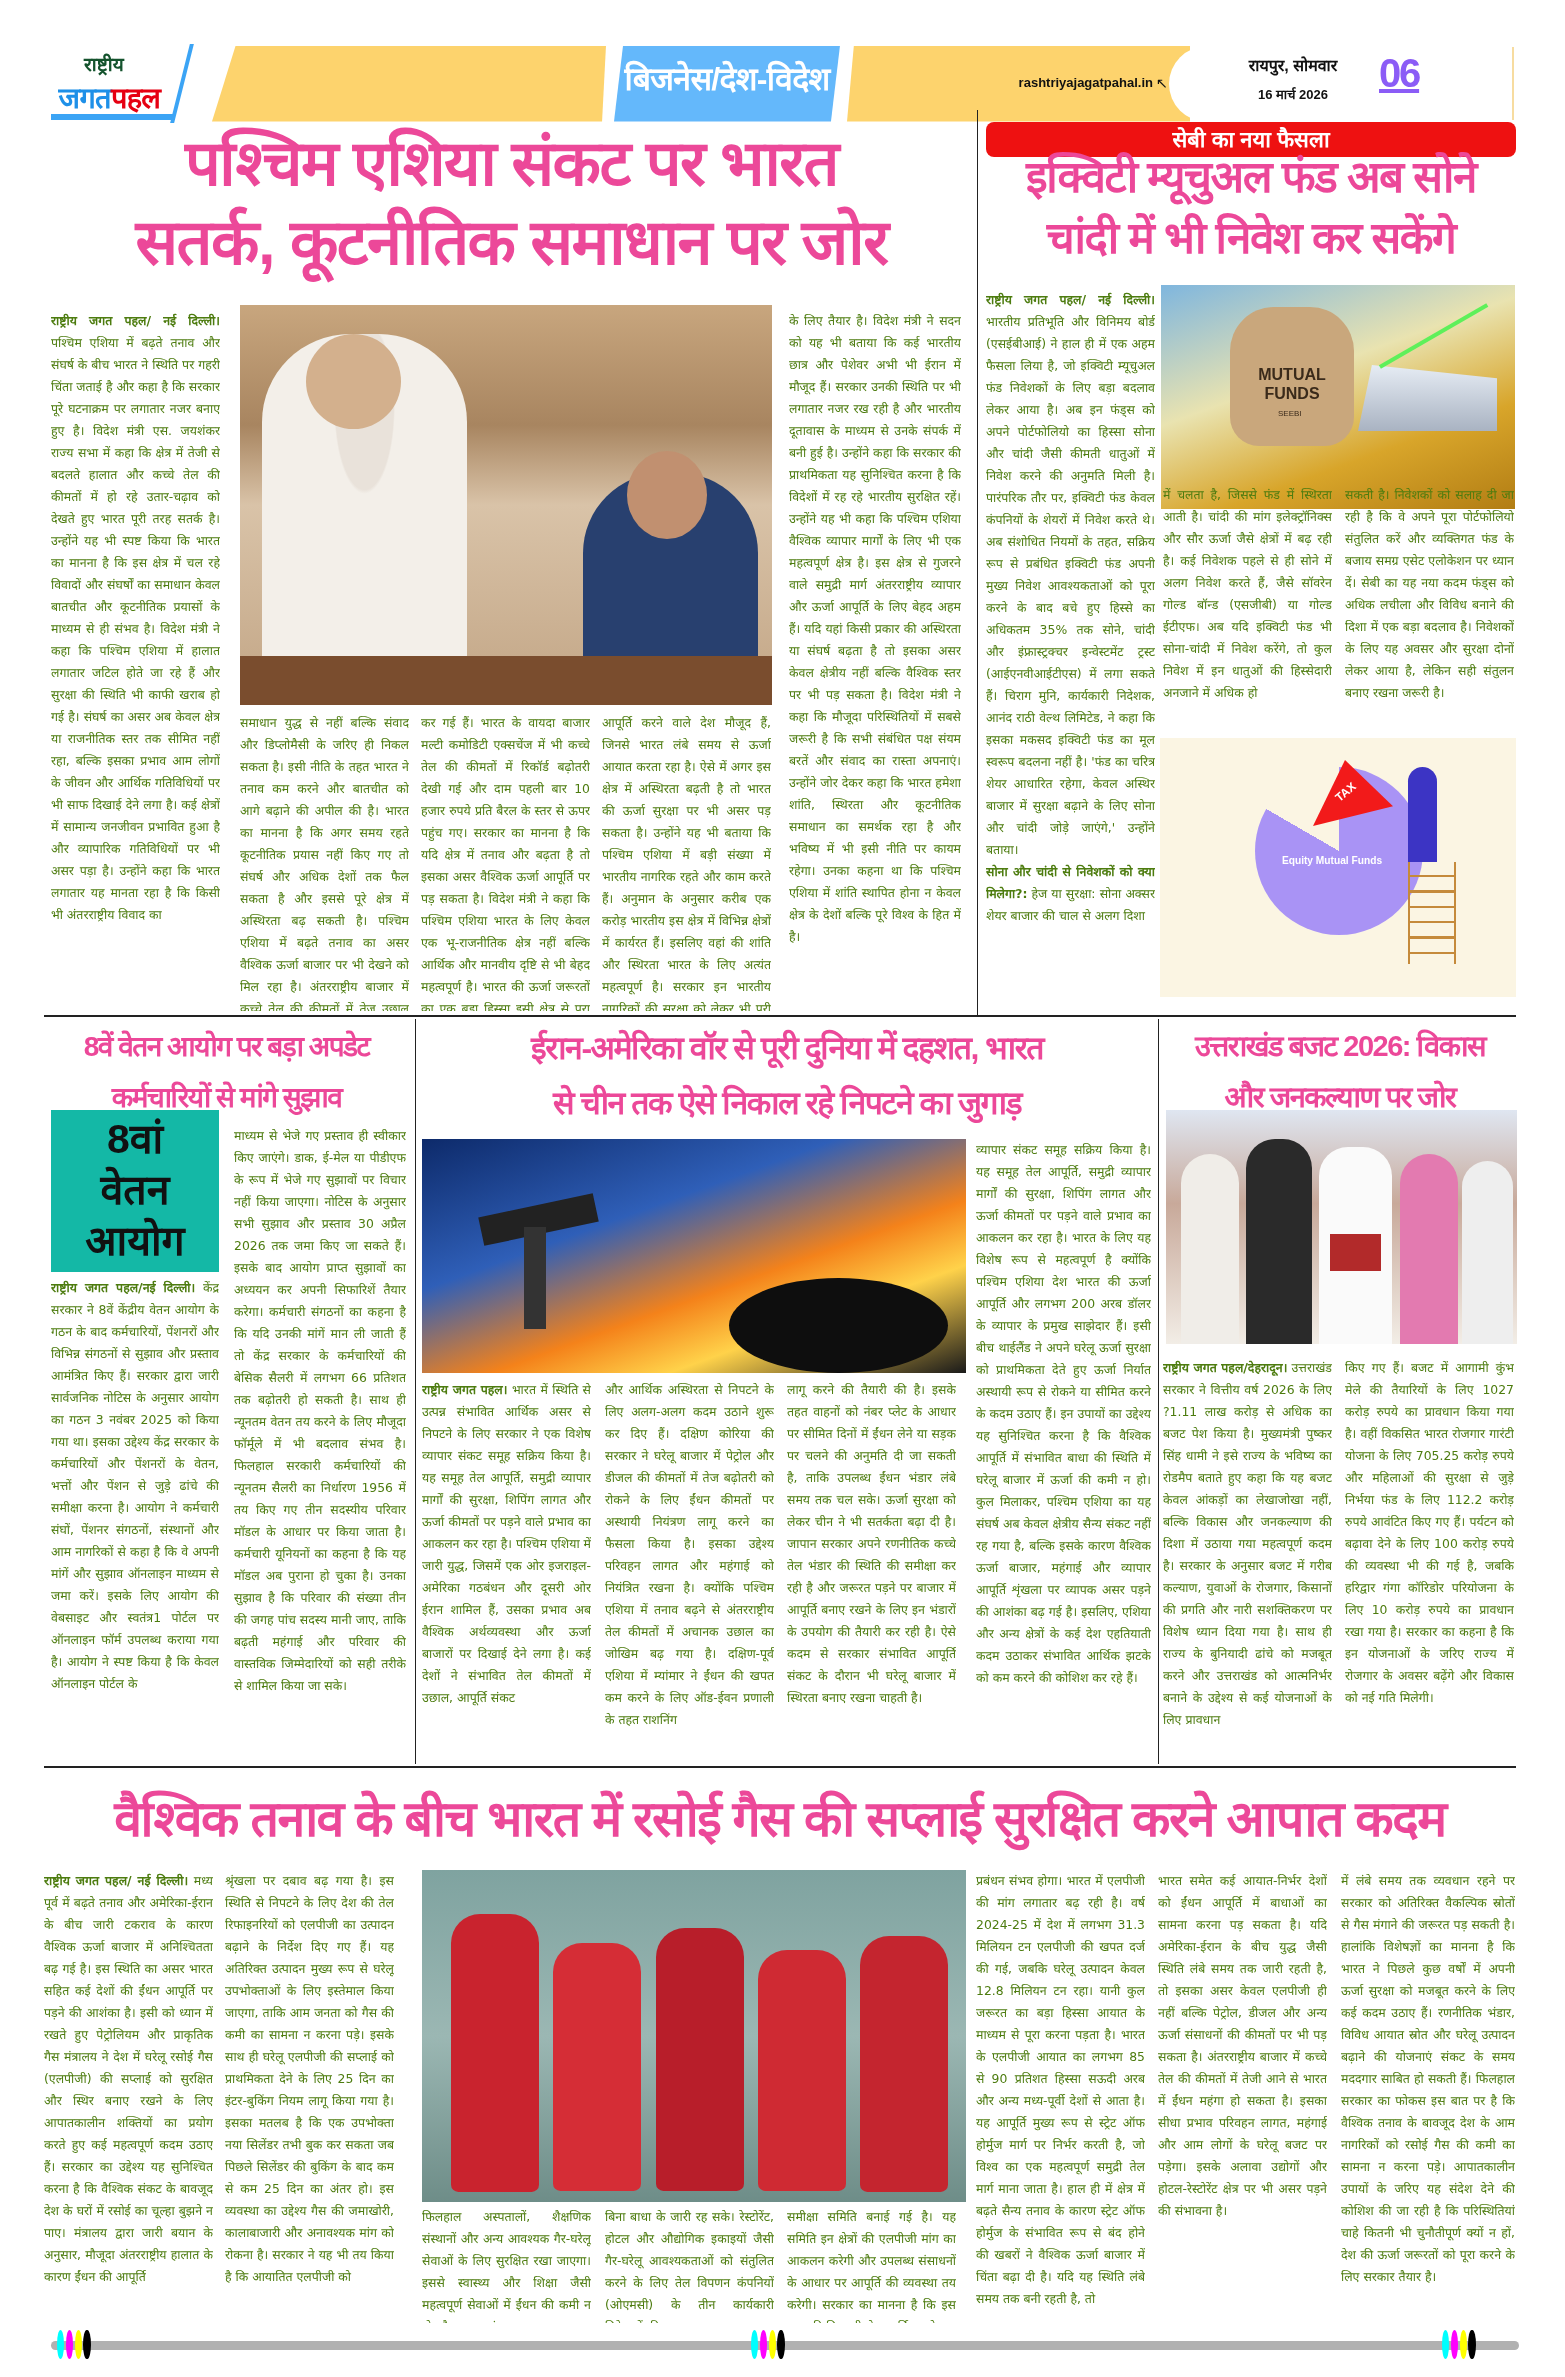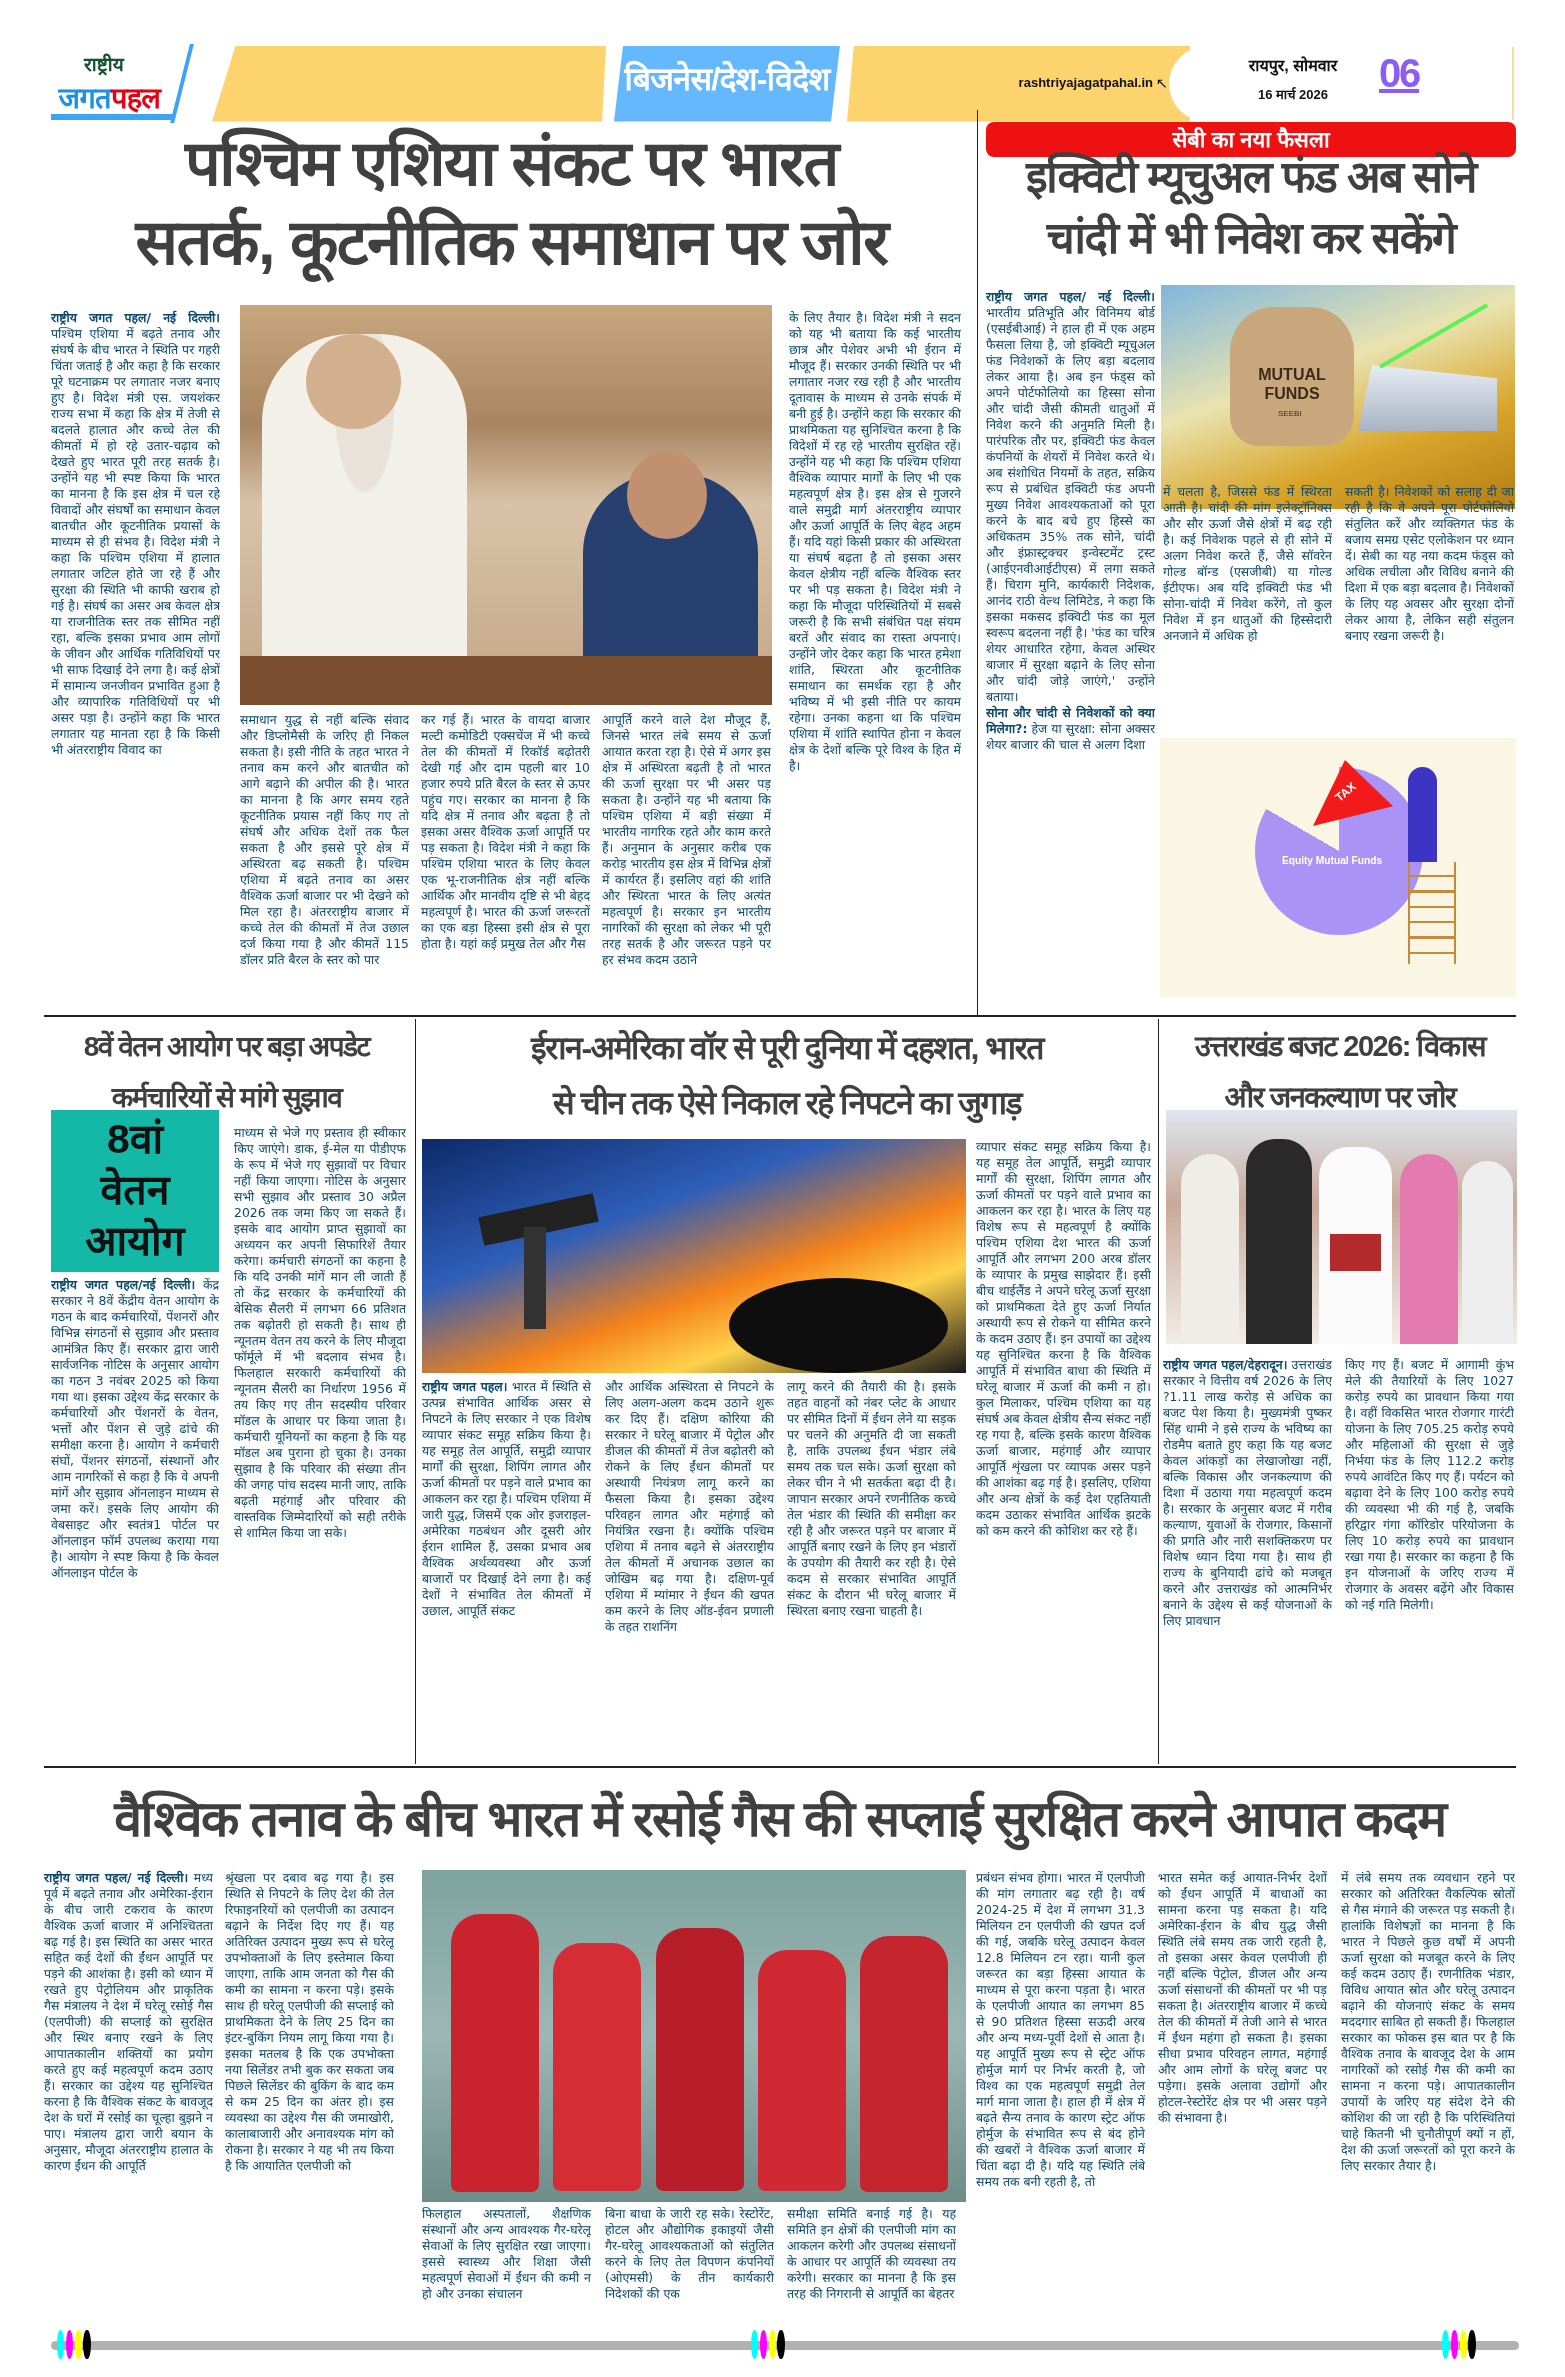--- a/index.html
+++ b/index.html
@@ -20,22 +20,22 @@
   .band3{left:803px;top:1.5px;width:343px;height:76px;background:#fdd36d;clip-path:polygon(2% 0,100% 0,100% 100%,0 100%);}
   .band3 .url{position:absolute;right:37px;top:29px;font-size:13px;font-weight:bold;color:#111;font-family:"Liberation Sans",sans-serif;}
   .band3 .cur{position:absolute;right:22px;top:28px;font-size:14.6px;}
   .cap{left:1125px;top:1.5px;width:66px;height:76px;background:#fff;border-radius:38px 0 0 38px;}
   .dateblk{left:1176px;top:10.2px;width:146px;text-align:center;font-family:"Liberation Sans",sans-serif;font-weight:bold;}
   .dateblk .d1{font-size:16px;}
   .dateblk .d2{font-size:13px;margin-top:8.8px;}
   .pageno{left:1335px;top:7.3px;font-size:40px;font-weight:bold;color:#8b5cf6;font-family:"Liberation Sans",sans-serif;letter-spacing:-2.2px;text-decoration:underline;}
   .edgeline{left:1468px;top:2.9px;width:1.5px;height:73px;background:#f7dca0;}
 
-  .hl{font-family:"Liberation Sans",sans-serif;font-weight:bold;color:#404040;letter-spacing:-1.5px;text-align:center;line-height:1.15;}
-  .col{font-family:"DejaVu Sans",sans-serif;font-size:12.4px;line-height:16px;text-align:justify;color:#0c4a6e;overflow:hidden;}
+  .hl{font-family:"Liberation Sans",sans-serif;font-weight:bold;color:#ec4899;letter-spacing:-1.5px;text-align:center;line-height:1.15;}
+  .col{font-family:"DejaVu Sans",sans-serif;font-size:12.4px;line-height:22px;text-align:justify;color:#4d7c0f;overflow:hidden;}
   .col b{font-weight:bold;}
   .vline{background:#222;width:0.7px;}
   .hline{background:#222;height:1.5px;}
   .photo{overflow:hidden;}
 
   .sebi-label{left:986px;top:122px;width:530px;height:35px;background:#ee1111;color:#fff;font-family:"Liberation Sans",sans-serif;font-weight:bold;font-size:22px;text-align:center;line-height:35px;border-radius:8px;}
 
   .reg{top:2341px;height:8.8px;background:#b1b1b1;border-radius:4.4px;}
   .dots{top:2330px;display:flex;gap:1.5px;}
   .dots span{display:block;width:7.3px;height:29px;border-radius:50%;}

